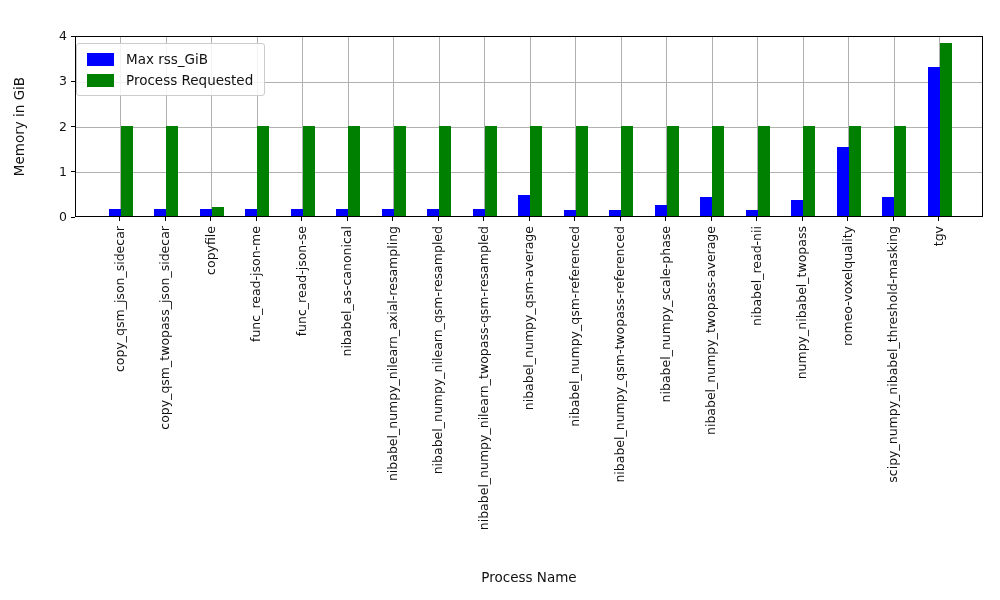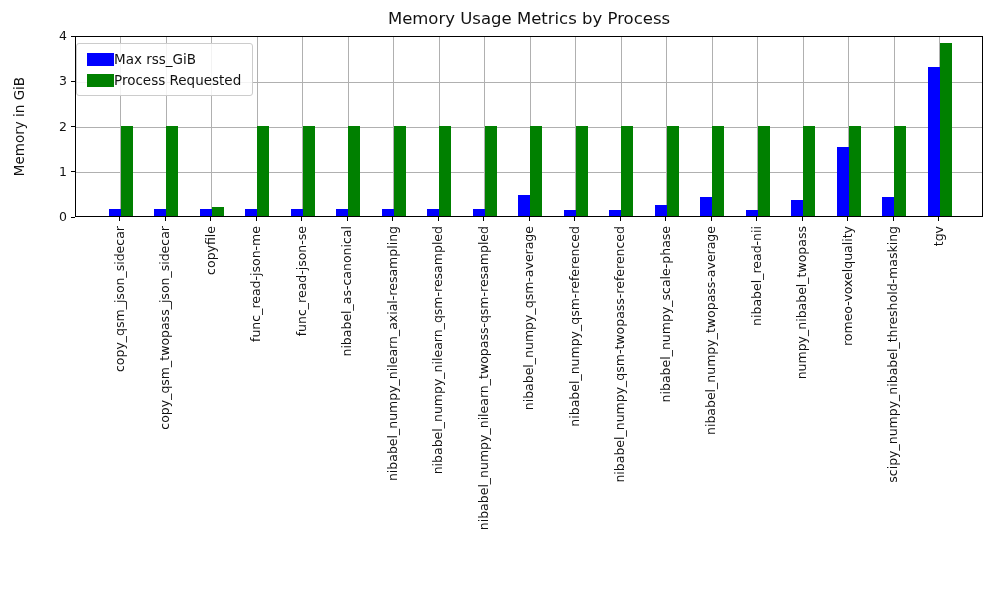--- a/index.html
+++ b/index.html
@@ -90,38 +90,39 @@
     gap: 5px;
     padding: 7px 11px 7px 10px;
     background: rgba(255,255,255,0.85);
     border: 1px solid #cccccc;
     border-radius: 3px;
     z-index: 5;
   }
   .legend-row {
     display: flex;
     align-items: center;
+    gap: 12px;
   }
   .legend-swatch {
     width: 27px; height: 13px;
     flex: 0 0 auto;
   }
   .legend-text {
     font-size: 13.5px;
     line-height: 16px;
     white-space: nowrap;
     color: #111111;
   }
 </style>
 </head>
 <body>
 
 <div id="figure">
-  <div id="chart-title">Memory Usage Metrics by Process</div>
   <div id="y-axis-label">Memory in GiB</div>
+  <div id="x-axis-label">Process Name</div>
   <div id="plot">
     <div id="grid-layer">
         <div class="gridline-h" style="top: 135.25px; background: rgb(176, 176, 176);"></div>
         <div class="gridline-h" style="top: 90px; background: rgb(176, 176, 176);"></div>
         <div class="gridline-h" style="top: 44.75px; background: rgb(176, 176, 176);"></div>
         <div class="gridline-v" style="left: 44px; background: rgb(176, 176, 176);"></div>
         <div class="gridline-v" style="left: 89.5px; background: rgb(176, 176, 176);"></div>
         <div class="gridline-v" style="left: 135px; background: rgb(176, 176, 176);"></div>
         <div class="gridline-v" style="left: 180.5px; background: rgb(176, 176, 176);"></div>
         <div class="gridline-v" style="left: 226px; background: rgb(176, 176, 176);"></div>

